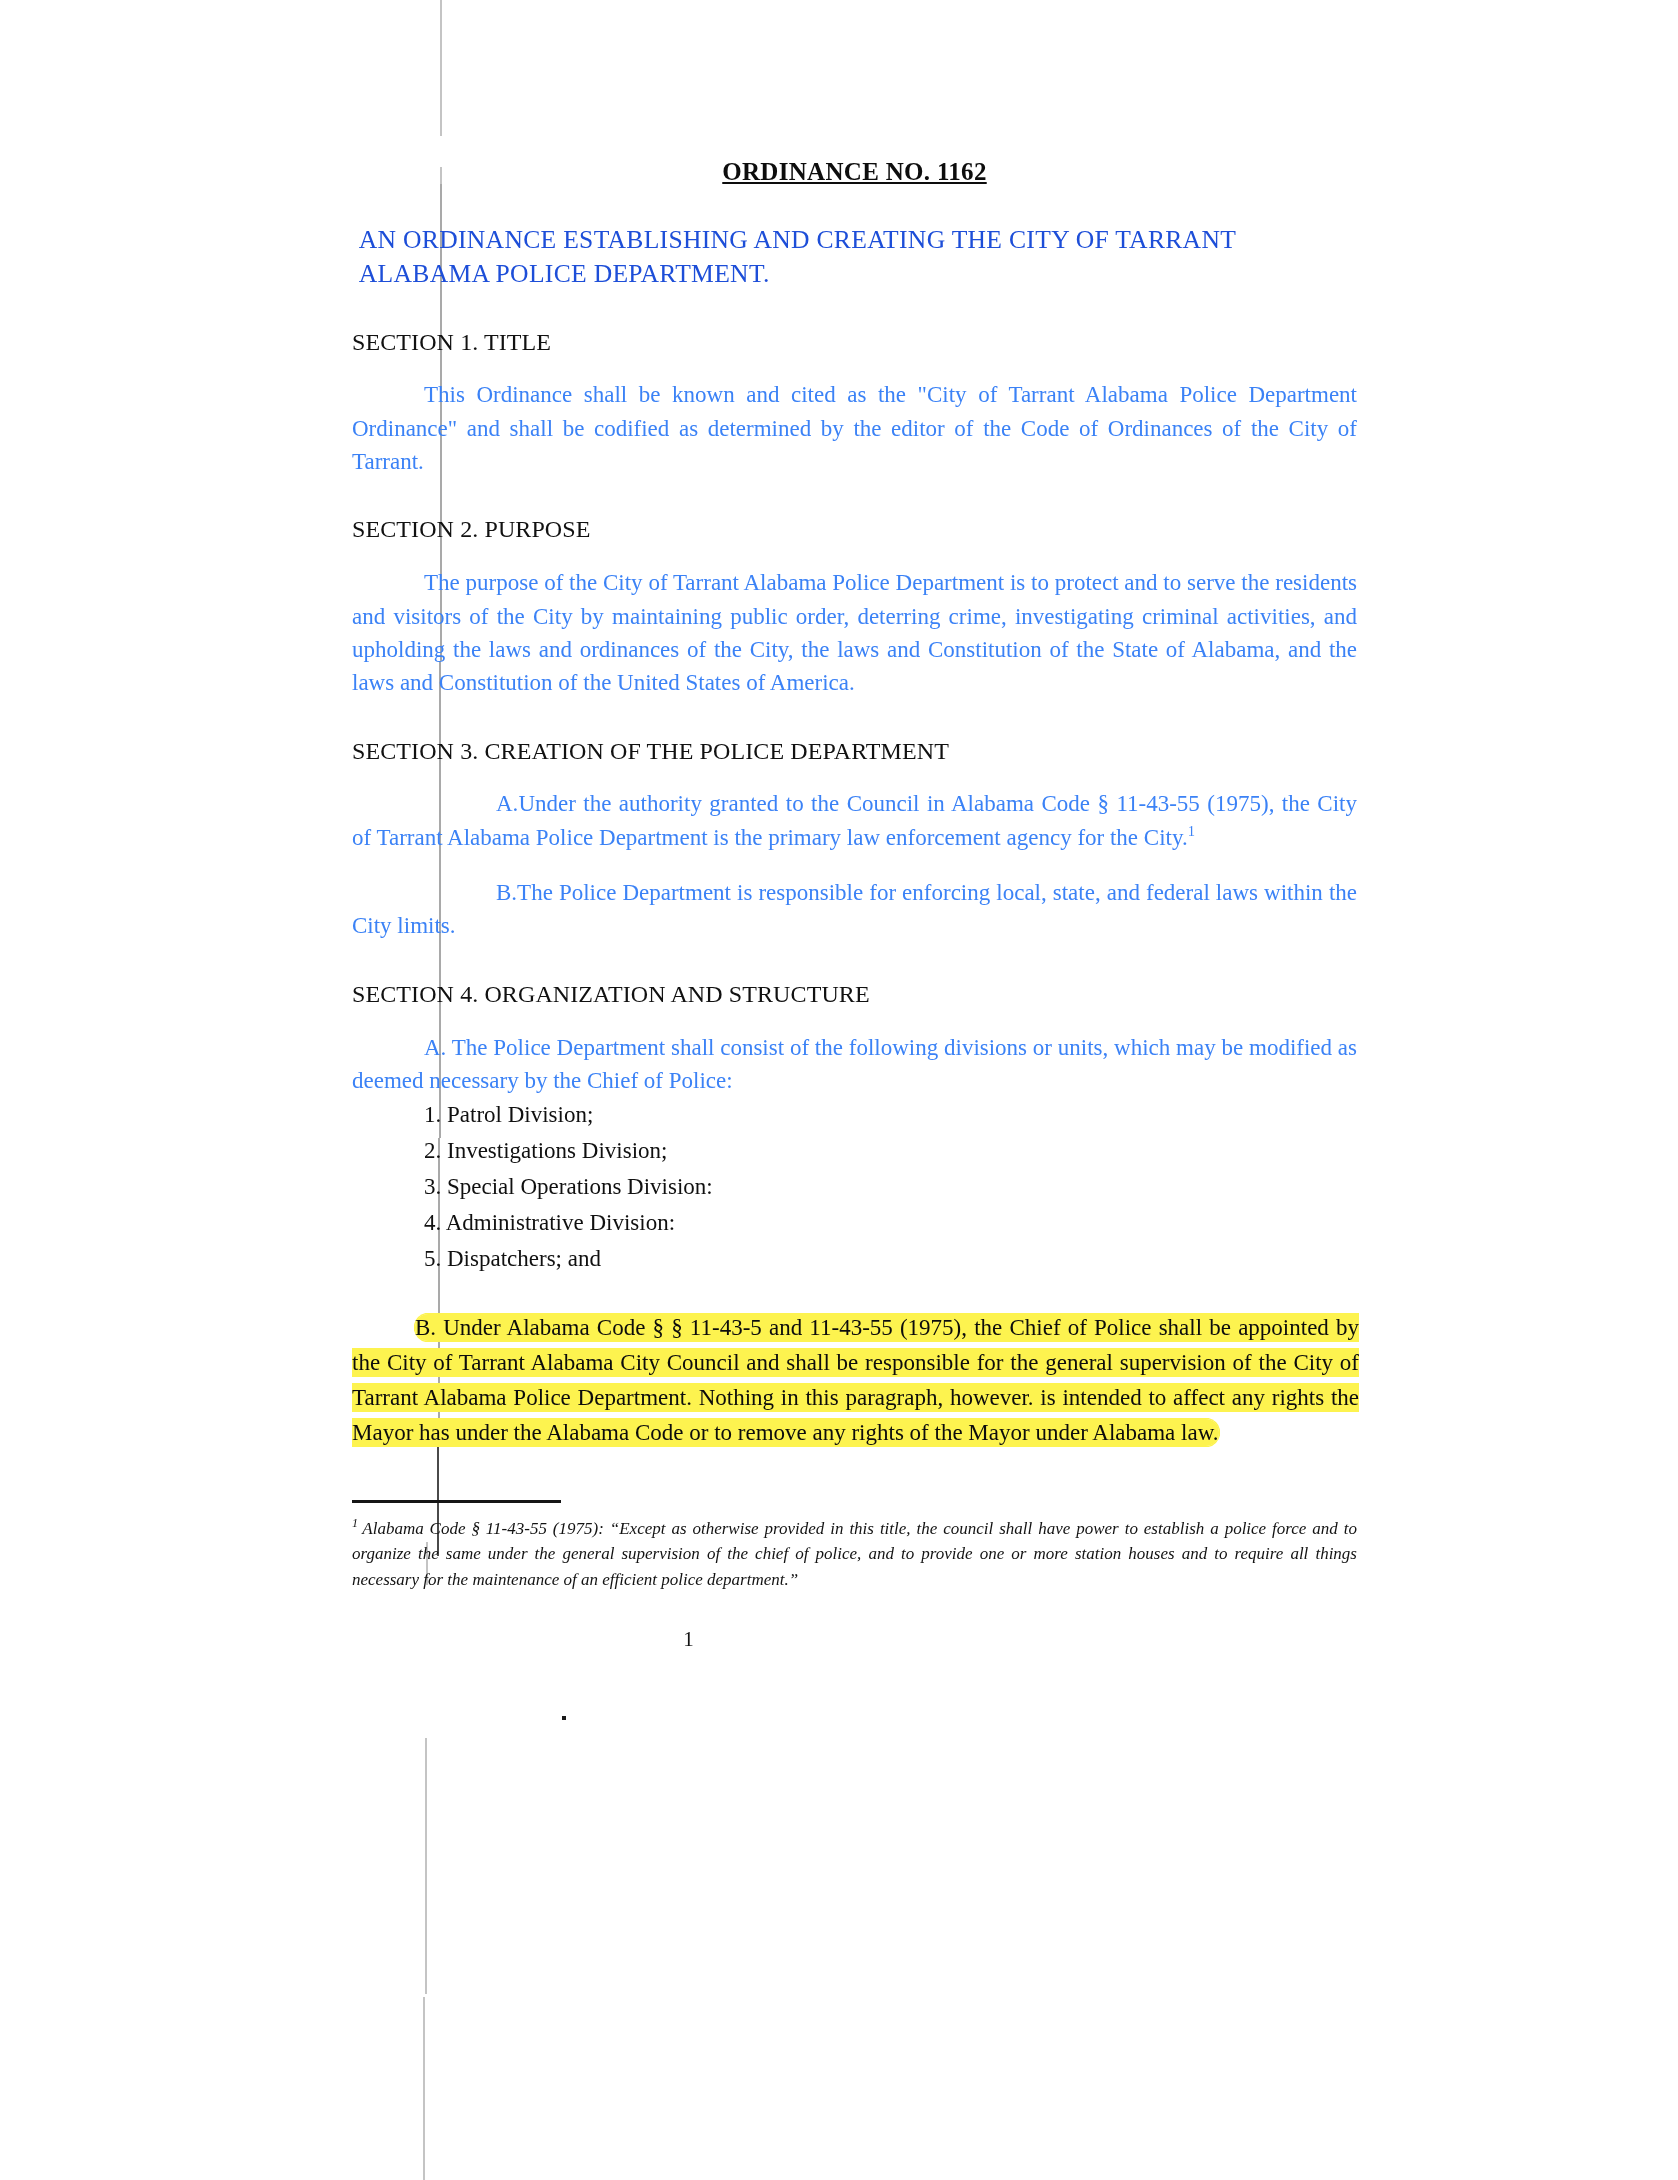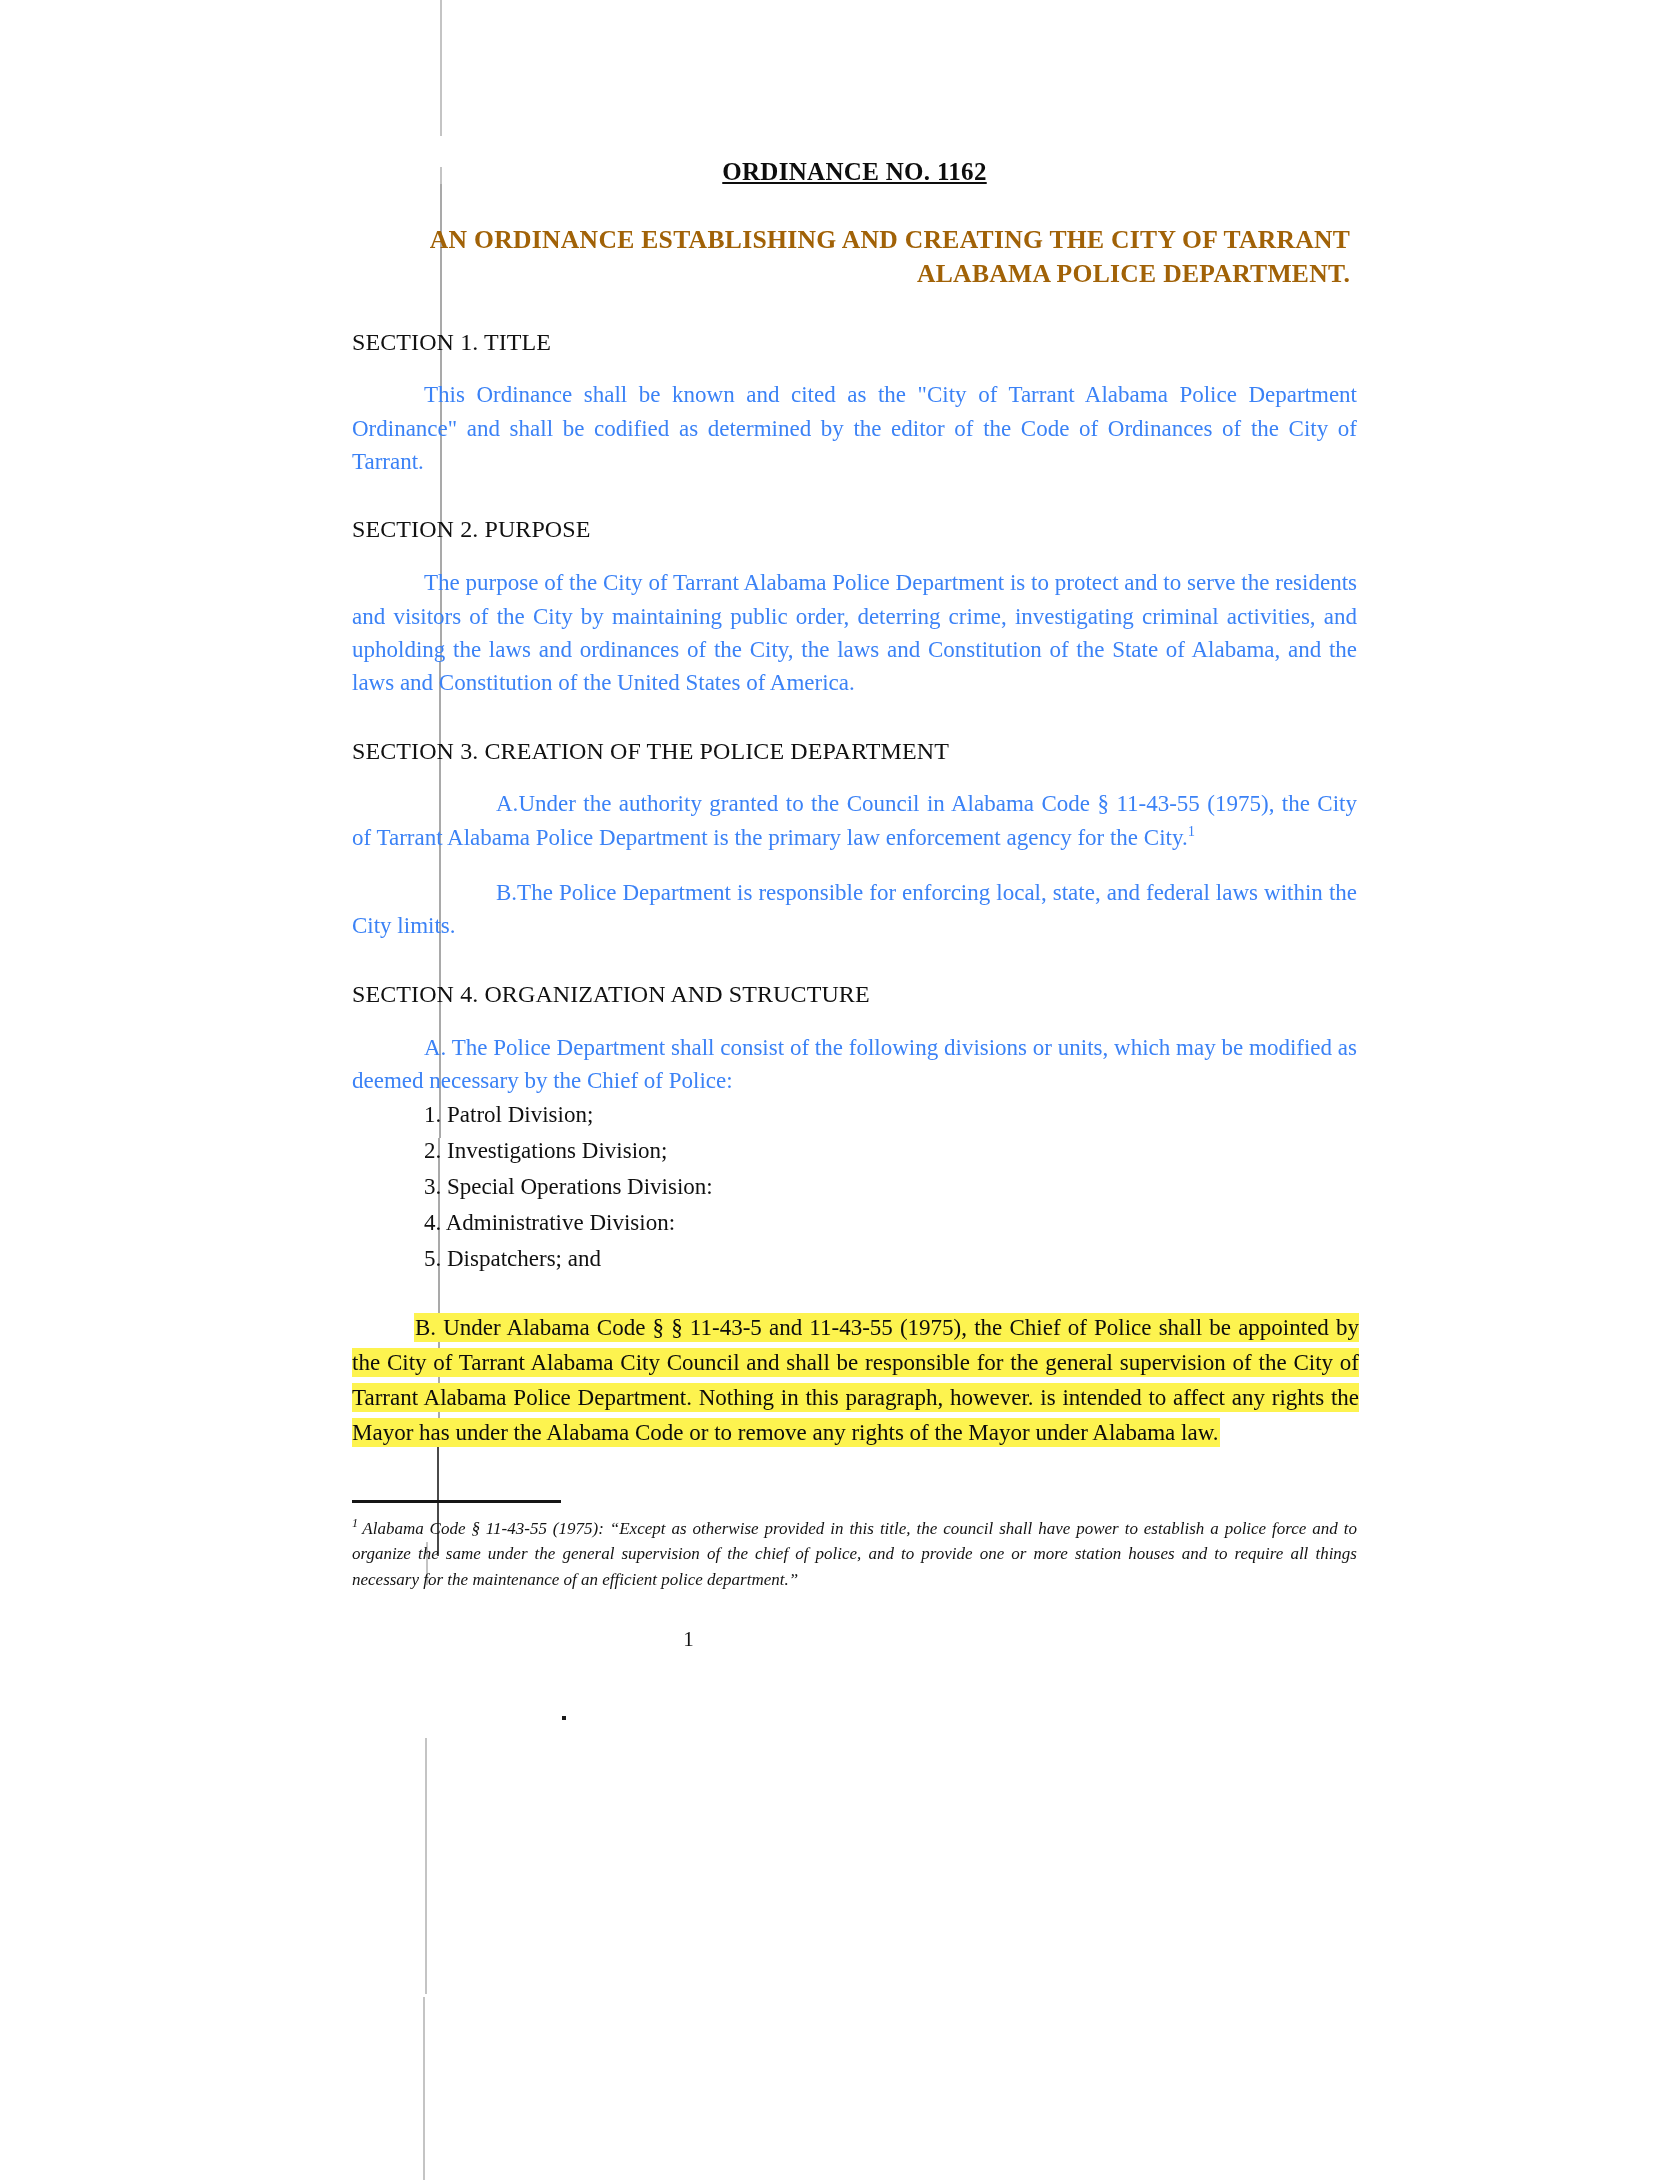--- a/index.html
+++ b/index.html
@@ -46,27 +46,27 @@
     text-align: center;
     font-size: 25px;
     font-weight: bold;
     letter-spacing: 0.3px;
     margin-top: 158px;
     color: #0d0d0d;
     text-decoration: underline;
   }
 
   .doc-title {
-    text-align: right;
+    text-align: left;
     font-size: 25.6px;
-    font-weight: bold;
+    font-weight: normal;
     line-height: 1.32;
     letter-spacing: 0.3px;
     margin-top: 37px;
-    color: #a16207;
+    color: #1d4ed8;
     padding: 0 6.8px;
   }
 
   .section-head {
     font-size: 24px;
     line-height: 1.2;
     margin-top: 37px;
     color: #111111;
     letter-spacing: 0.1px;
   }
@@ -103,20 +103,21 @@
     color: #0c0c0c;
     text-align: justify;
     text-justify: inter-word;
     text-indent: 63px;
     width: 1007px;
   }
   .highlight-para .hl {
     background: #fdf34f;
     box-shadow: 0 0 0 1.3px #fdf34f;
     padding: 0.9px 0;
+    border-radius: 14px;
   }
 
   
   .fn-rule {
     margin-top: 49px;
     width: 209px;
     height: 2.6px;
     background: #151515;
   }
   .footnote {

